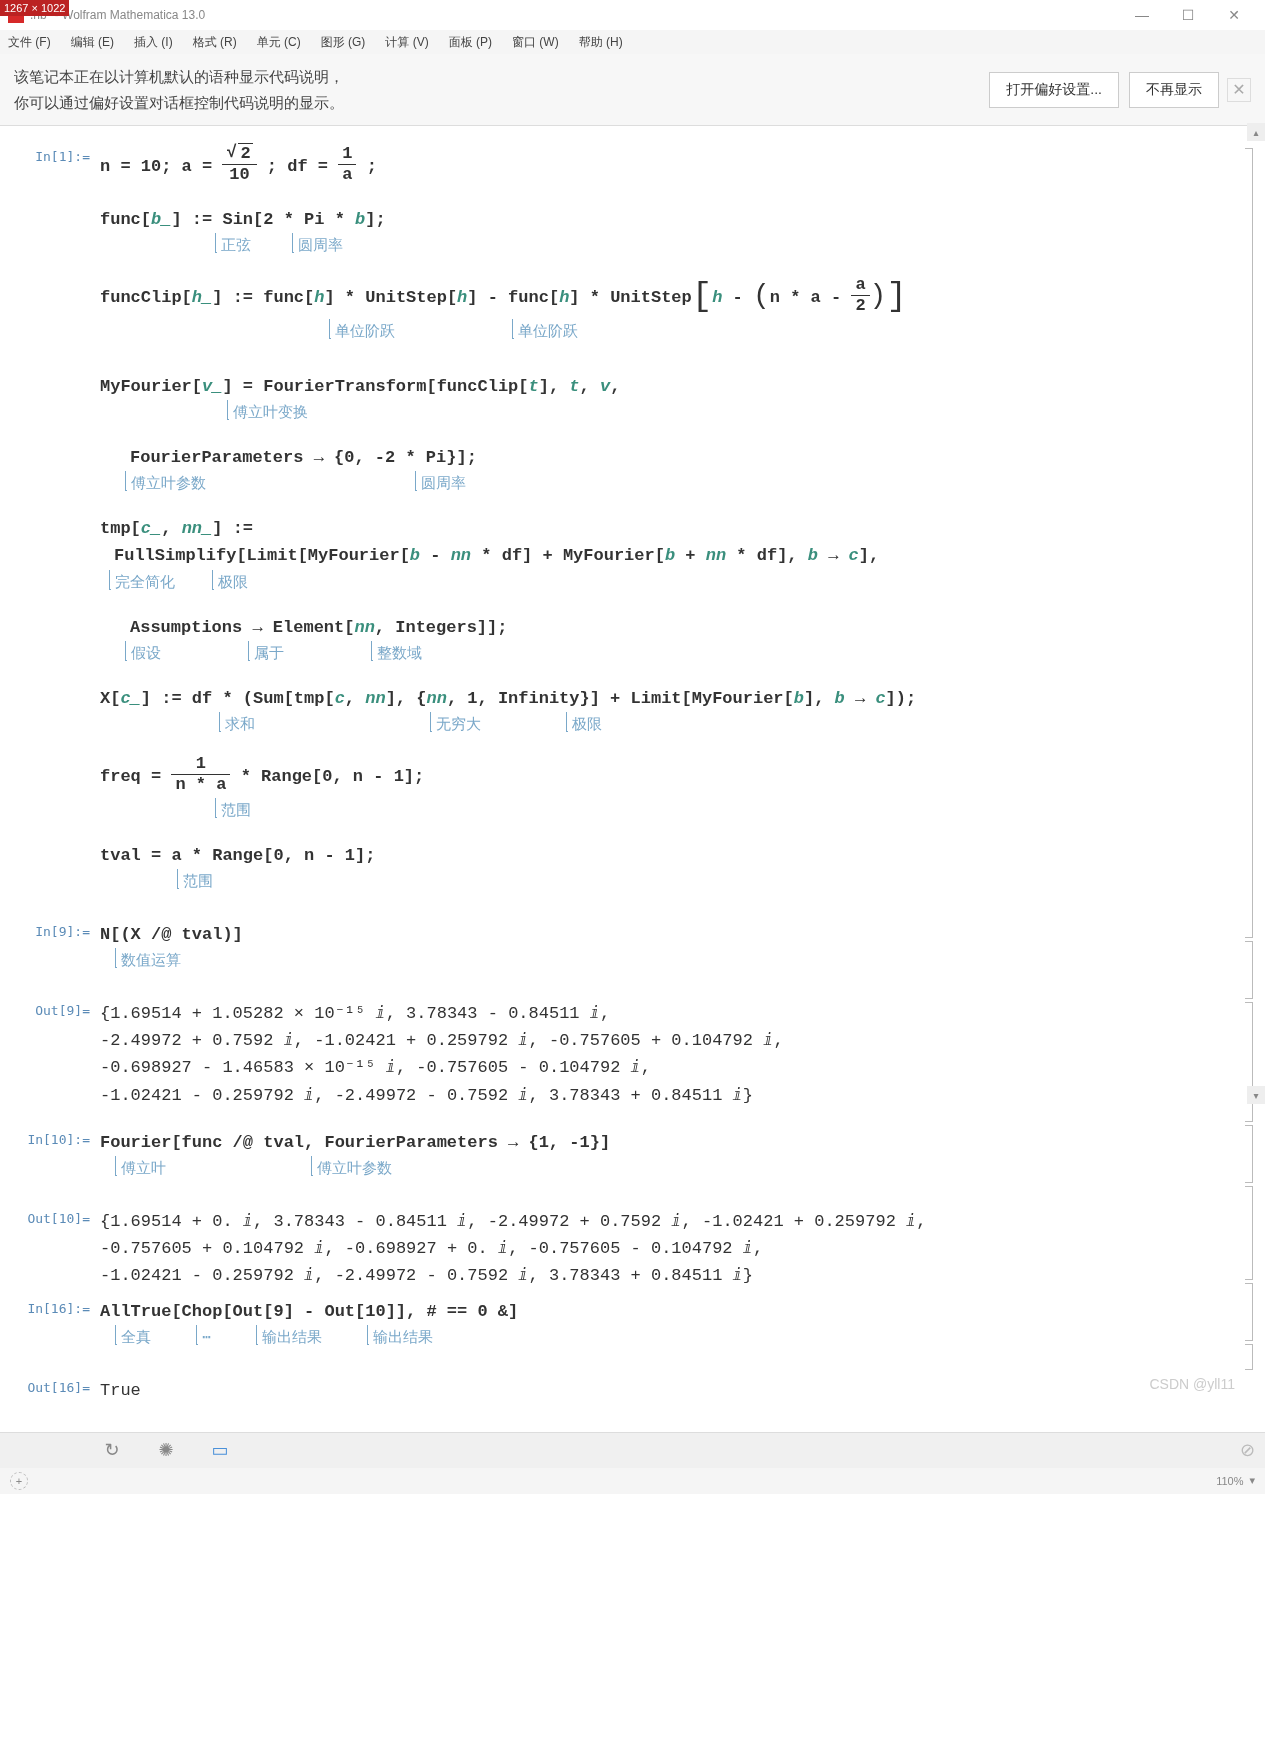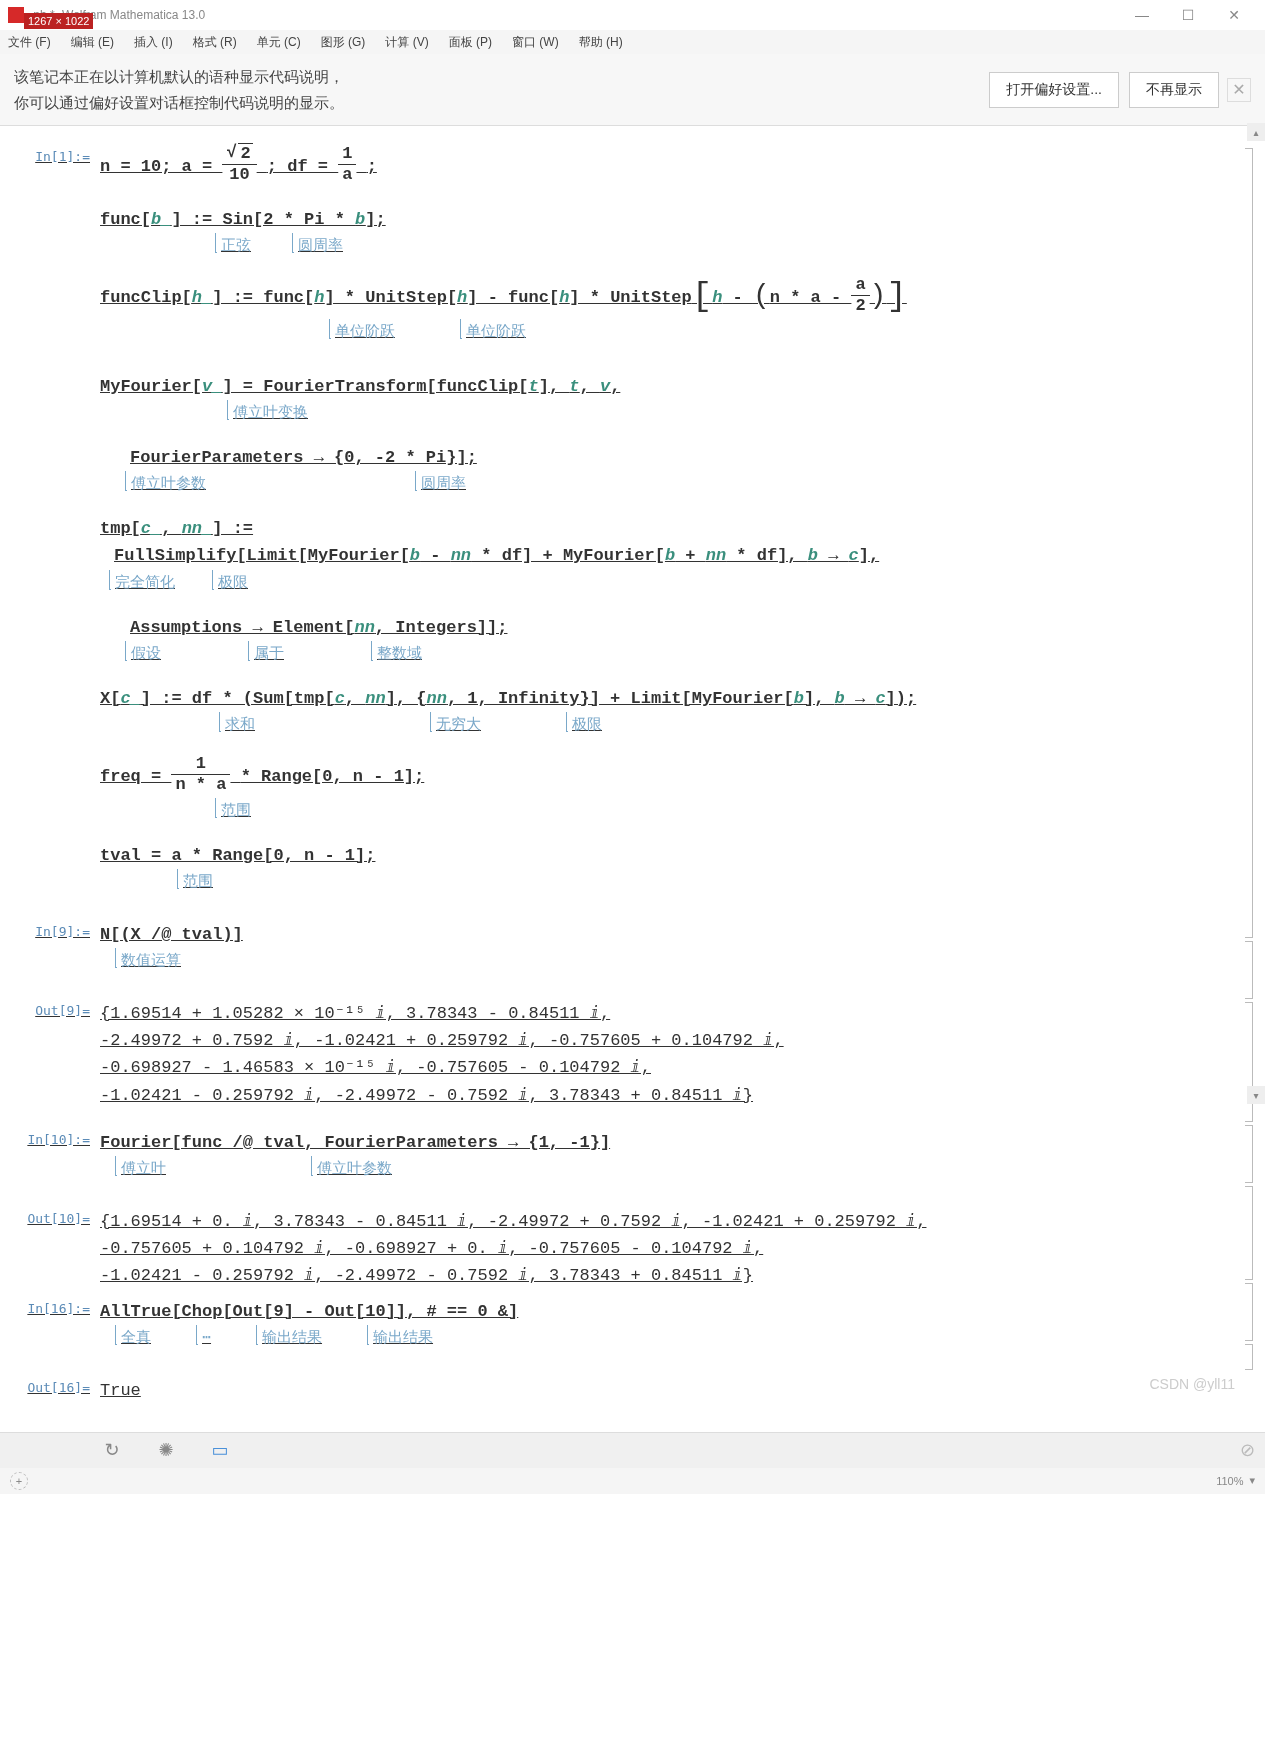--- a/index.html
+++ b/index.html
@@ -1,28 +1,28 @@
 <!DOCTYPE html>
 <html><head>
 <meta charset="utf-8">
 <style>
 * { box-sizing: border-box; margin: 0; padding: 0; }
 body { font-family: "Segoe UI", Arial, sans-serif; font-size: 13px; background: #fff; color: #333; width: 1265px; }
 .titlebar { height: 30px; display: flex; align-items: center; padding: 0 8px; background: #fff; font-size: 12px; color: #888; }
 .titlebar .icon { width: 16px; height: 16px; background: #d62929; margin-right: 6px; }
-.titlebar .dim-badge { position: absolute; left: 0; top: 13px; background: #bb2222; color: #fff; font-size: 11px; padding: 2px 4px; margin-left: 24px; }
+.titlebar .dim-badge { position: absolute; left: 0; top: 0; background: #bb2222; color: #fff; font-size: 11px; padding: 2px 4px; }
 .titlebar .spacer { flex: 1; }
 .titlebar .winbtn { width: 46px; height: 30px; display: flex; align-items: center; justify-content: center; color: #888; font-size: 14px; }
 .menubar { height: 24px; display: flex; align-items: center; padding: 0 8px; background: #f5f5f5; font-size: 12px; color: #444; gap: 20px; }
 .banner { display: flex; align-items: center; padding: 10px 14px; background: #f7f7f7; border-bottom: 1px solid #ddd; }
 .banner-text { flex: 1; font-size: 15px; color: #444; line-height: 1.7; }
 .banner-btn { height: 36px; padding: 0 16px; margin-left: 10px; background: #fff; border: 1px solid #ccc; font-size: 14px; display: flex; align-items: center; }
 .banner-close { width: 24px; height: 24px; margin-left: 8px; color: #aaa; font-size: 16px; display: flex; align-items: center; justify-content: center; border: 1px solid #ddd; }
 .notebook { position: relative; padding: 20px 40px 20px 20px; }
-.cell { display: flex; margin-bottom: 8px; text-decoration: underline; }
+.cell { display: flex; margin-bottom: 8px; }
 .label { width: 80px; text-align: right; padding-right: 10px; font-size: 13px; color: #5b8bb7; font-family: "Consolas", monospace; padding-top: 3px; flex-shrink: 0; }
 .content { flex: 1; font-family: "Consolas", "Courier New", monospace; font-size: 17px; font-weight: bold; color: #333; line-height: 1.6; }
 .hints { display: flex; gap: 40px; margin: 2px 0 18px 0; padding-left: 18px; }
 .hint { color: #7aa8c9; font-size: 15px; font-weight: normal; position: relative; padding-left: 3px; }
 .hint::before { content: ""; position: absolute; left: -3px; top: -2px; bottom: -2px; width: 1px; border-left: 1px solid #7aa8c9; border-bottom: 1px solid #7aa8c9; height: 19px; }
 .arg { color: #3a8f7d; font-style: italic; }
 .frac { display: inline-block; vertical-align: middle; text-align: center; line-height: 1.2; position: relative; top: -2px; }
 .frac .num { display: block; border-bottom: 1.5px solid #333; padding: 0 4px; }
 .frac .den { display: block; padding: 0 4px; }
 .sqrt { position: relative; padding-left: 12px; }
@@ -93,21 +93,21 @@
         <span>;</span>
       </div>
 
       <div style="margin-top:18px">func[<span class="arg">b_</span>] := Sin[2 * Pi * <span class="arg">b</span>];</div>
       <div class="hints" style="padding-left:118px; gap:44px">
         <span class="hint">正弦</span>
         <span class="hint">圆周率</span>
       </div>
 
       <div>funcClip[<span class="arg">h_</span>] := func[<span class="arg">h</span>] * UnitStep[<span class="arg">h</span>] - func[<span class="arg">h</span>] * UnitStep<span class="big-bracket">[</span><span class="arg">h</span> - <span class="big-paren">(</span>n * a - <span class="frac"><span class="num">a</span><span class="den">2</span></span><span class="big-paren">)</span><span class="big-bracket">]</span></div>
-      <div class="hints" style="padding-left:232px; gap:68px">
+      <div class="hints" style="padding-left:232px; gap:120px">
         <span class="hint">单位阶跃</span>
         <span class="hint">单位阶跃</span>
       </div>
 
       <div style="margin-top:28px">MyFourier[<span class="arg">v_</span>] = FourierTransform[funcClip[<span class="arg">t</span>], <span class="arg">t</span>, <span class="arg">v</span>,</div>
       <div class="hints" style="padding-left:130px">
           <span class="hint">傅立叶变换</span>
         </div>
       <div style="padding-left:30px">FourierParameters → {0, -2 * Pi}];</div>
       <div class="hints" style="padding-left:28px; gap:212px">

